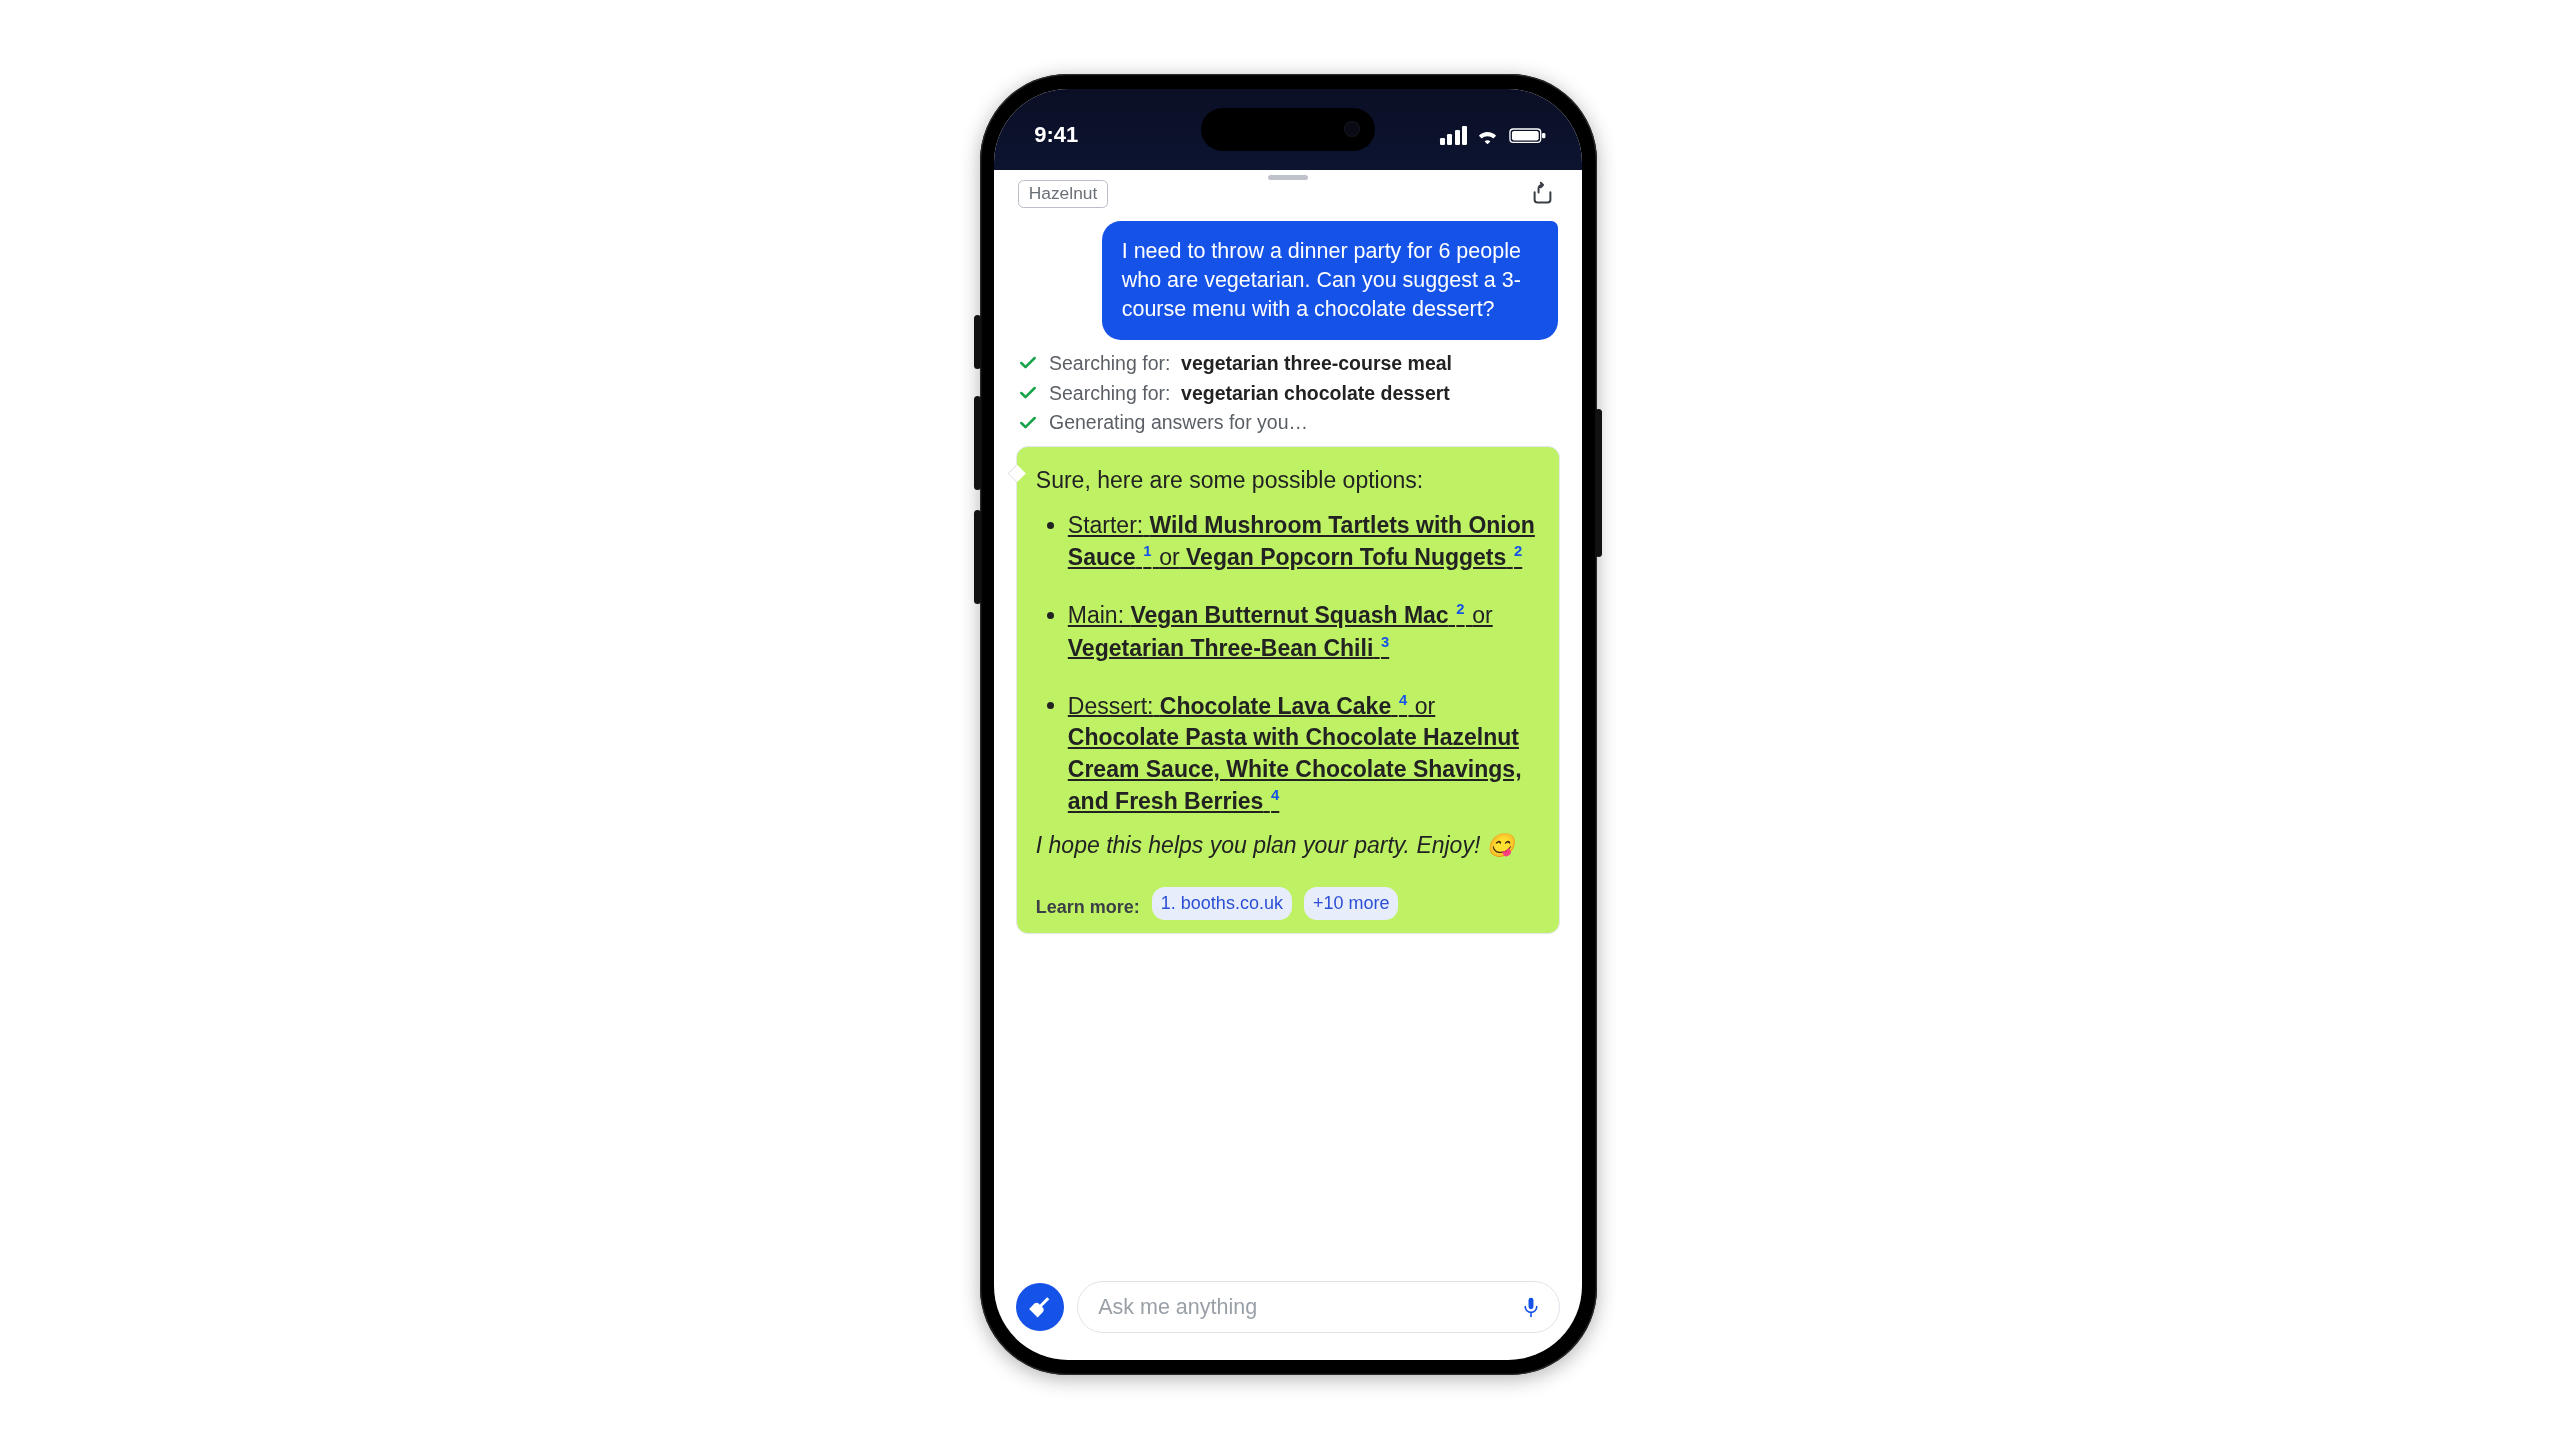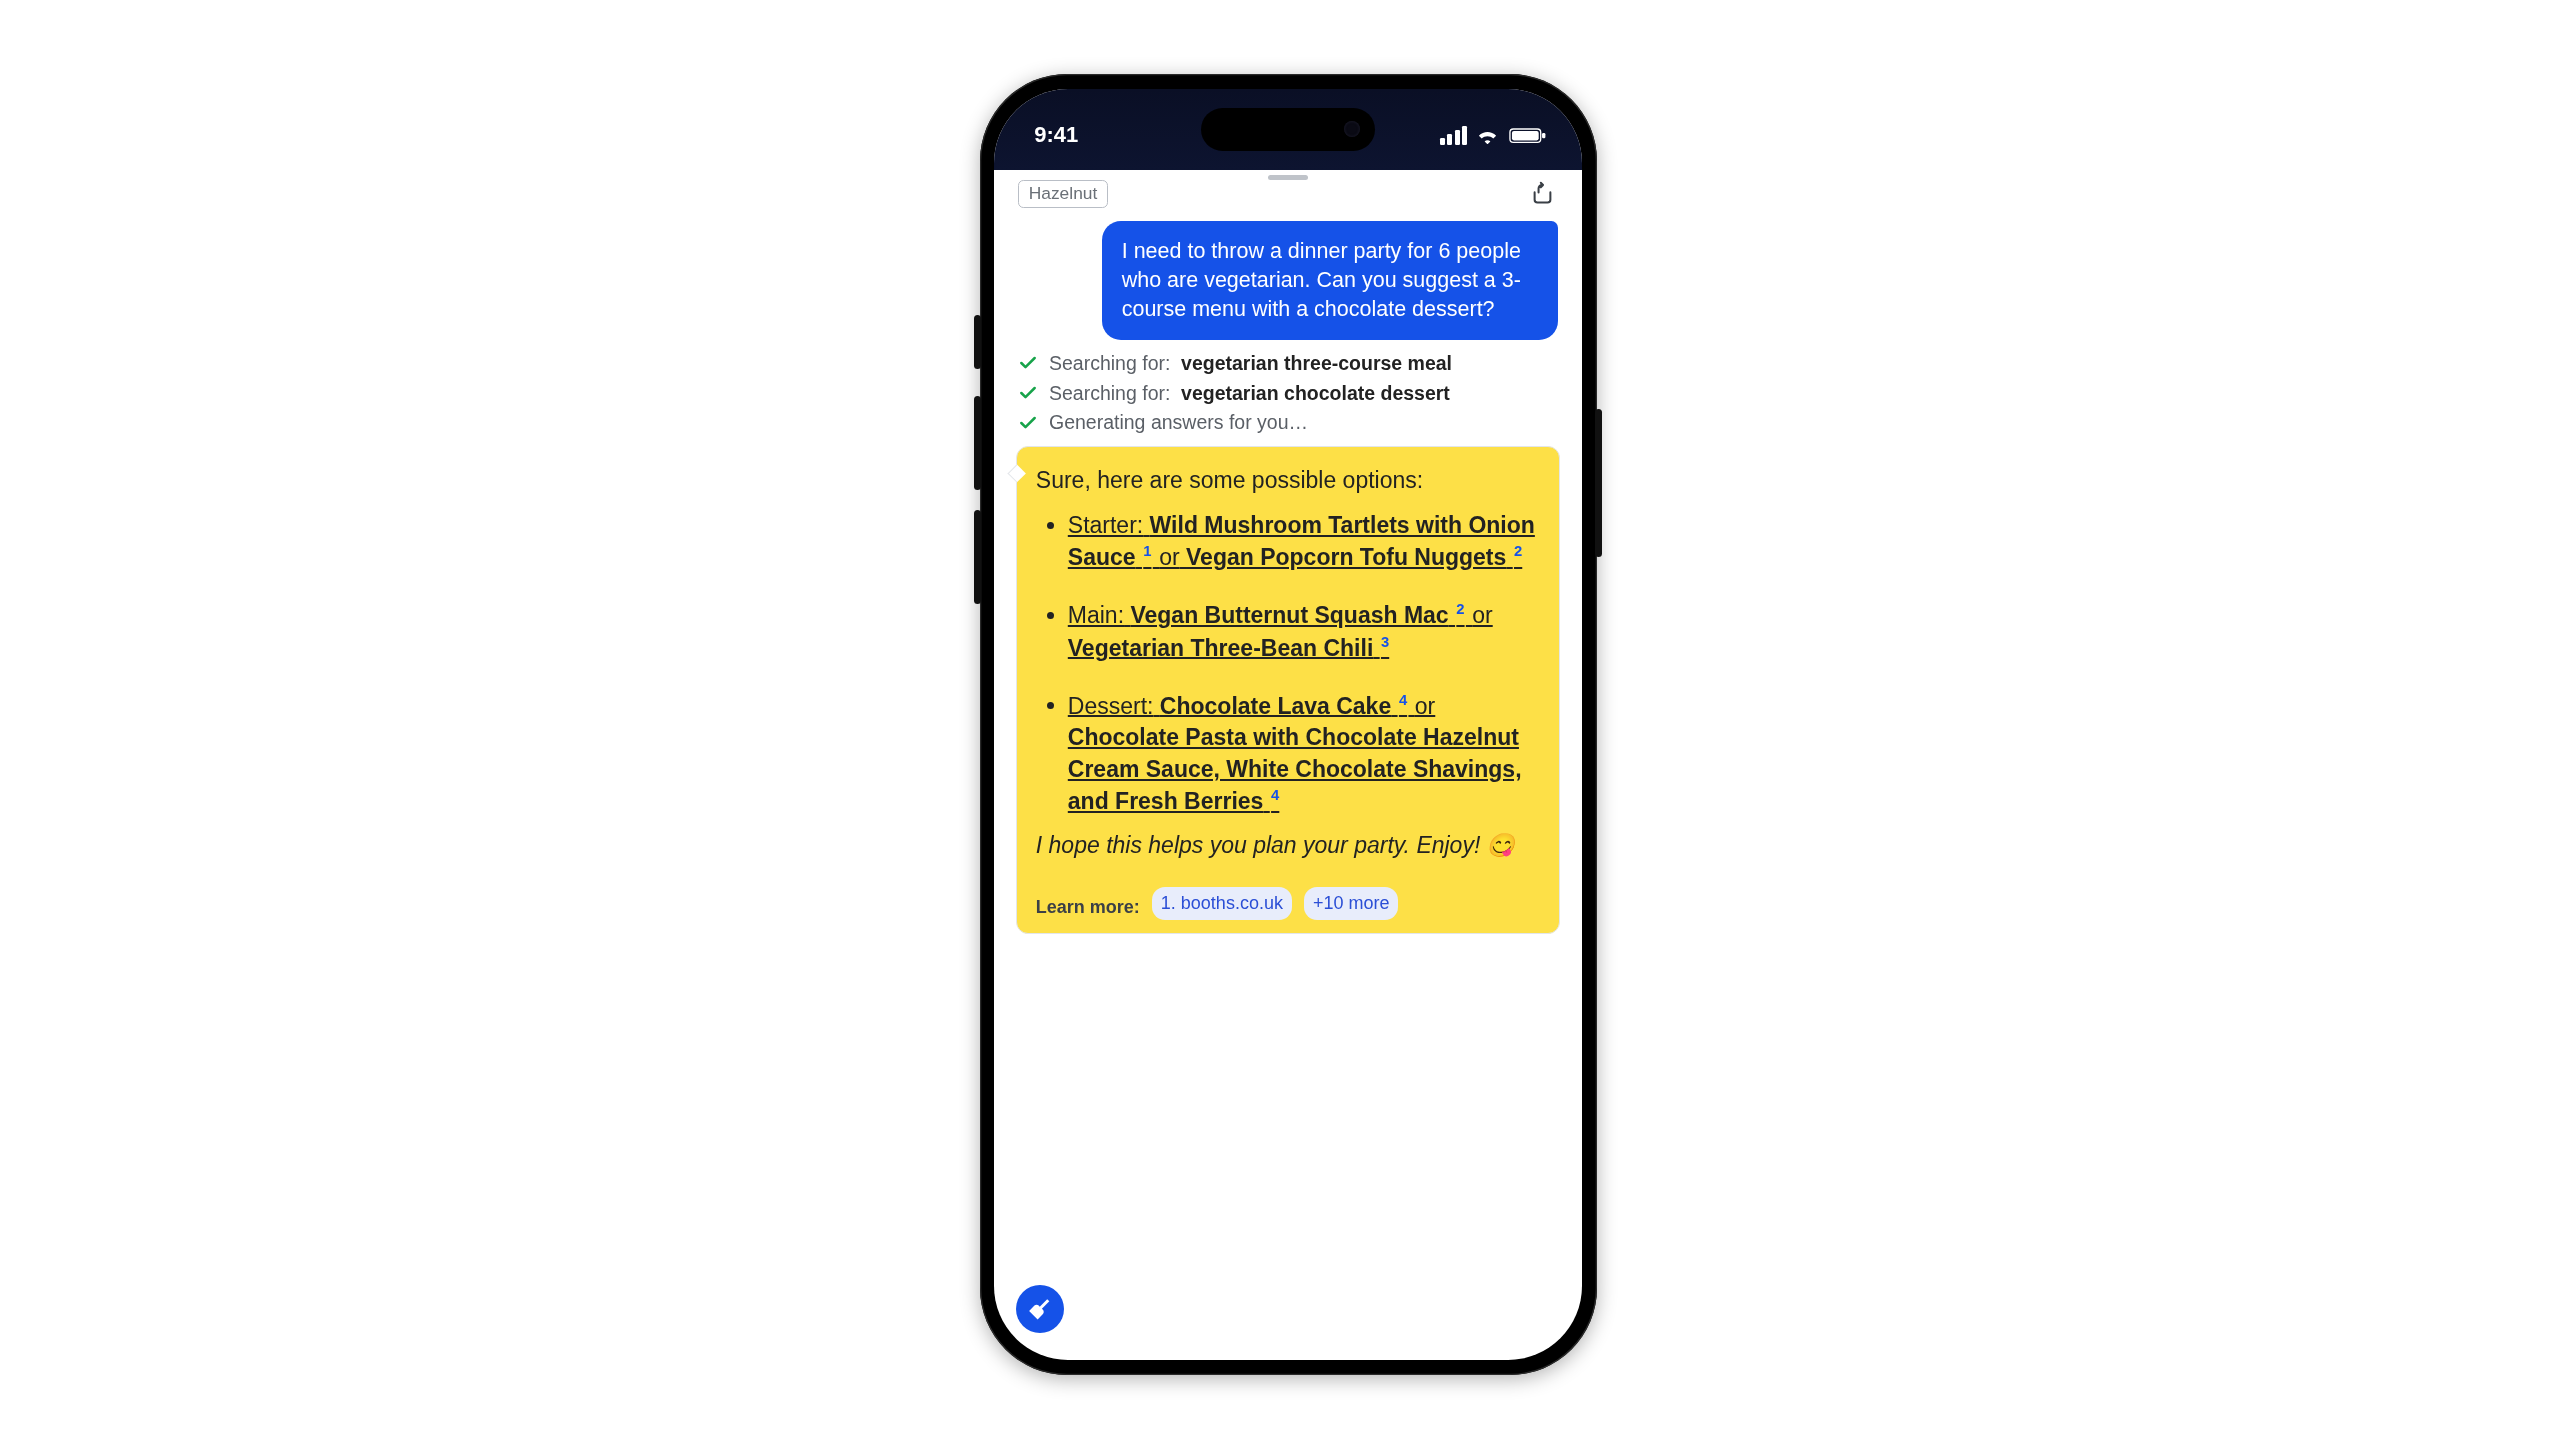--- a/index.html
+++ b/index.html
@@ -98,21 +98,21 @@
   .user-bubble {
     background:#1552e8; color:#fff; border-radius:19px; border-top-right-radius:6.7px;
     padding:16px 20px; font-size:21.5px; line-height:1.35; max-width:456px;
   }
   .steps { padding:0 24px; display:flex; flex-direction:column; gap:6.7px; }
   .step { display:flex; align-items:center; gap:10.7px; font-size:19.5px; color:#444; }
   .step .prefix { color:#5a5f66; }
   .step .term { font-weight:700; color:#222; }
   .check { width:20px; height:20px; flex-shrink:0; }
   .answer {
-    margin:0 21.5px; border:1.3px solid #e3e6ea; border-radius:12px; background:#fde047;
+    margin:0 21.5px; border:1.3px solid #e3e6ea; border-radius:12px; background:#bef264;
     padding:17.4px 19px 13.4px 19px; font-size:23px; color:#222; line-height:1.38; position:relative;
   }
   .answer-tail{
     position:absolute; left:-6.7px; top:20px; width:13.4px; height:13.4px;
     background:#fff; border-left:1.3px solid #e3e6ea; border-bottom:1.3px solid #e3e6ea;
     transform:rotate(45deg);
   }
   .answer ul { list-style: disc; padding-left: 32px; margin:13.4px 0 12px 0; display:flex; flex-direction:column; gap:25.5px;text-decoration:underline;}
   .answer li { font-size:23px; }
   .answer b { font-weight:700; }
@@ -256,17 +256,26 @@
       </div>
 
     </div>
 
     <div class="inputbar">
       <div class="broom">
         <svg width="25.5" height="25.5" viewBox="0 0 24 24">
           <path fill="#fff" d="M19 3l2 2-7 7 1 1c1 1 1 3 0 4l-5 5-8-8 5-5c1-1 3-1 4 0l1 1 7-7zM6 15l3 3-2 1-2-2 1-2z"></path>
         </svg>
       </div>
+      <div class="ask">
+        <input type="text" placeholder="Ask me anything" style="">
+        <div class="mic">
+          <svg width="20" height="23" viewBox="0 0 24 28">
+            <rect x="9" y="2" width="6" height="14" rx="3" fill="#1552e8"></rect>
+            <path fill="none" stroke="#1552e8" stroke-width="2" stroke-linecap="round" d="M5 13a7 7 0 0014 0M12 20v5"></path>
+          </svg>
+        </div>
+      </div>
     </div>
 
   </div>
 </div>
 
 
 </body></html>

